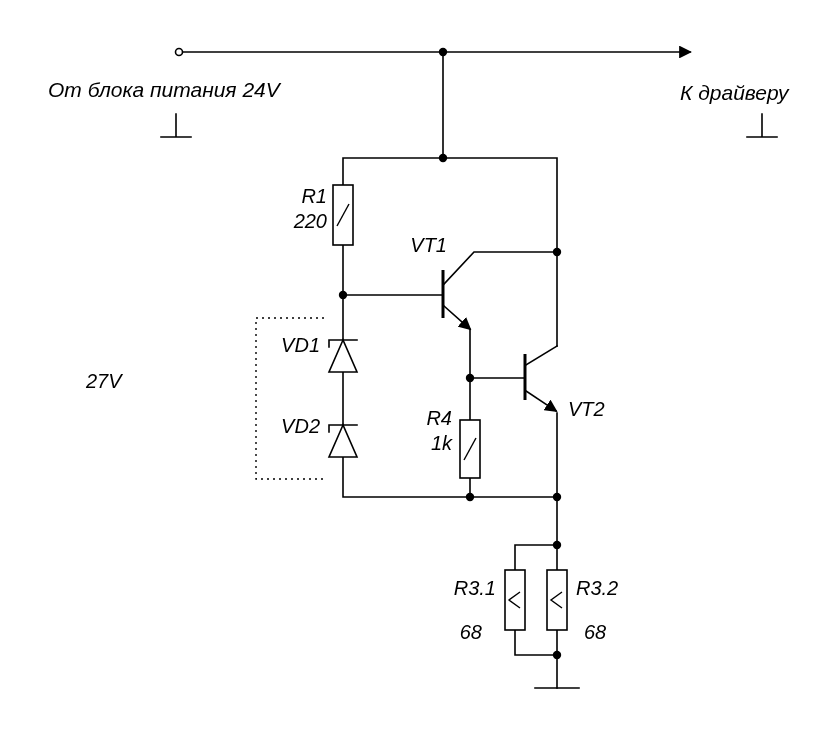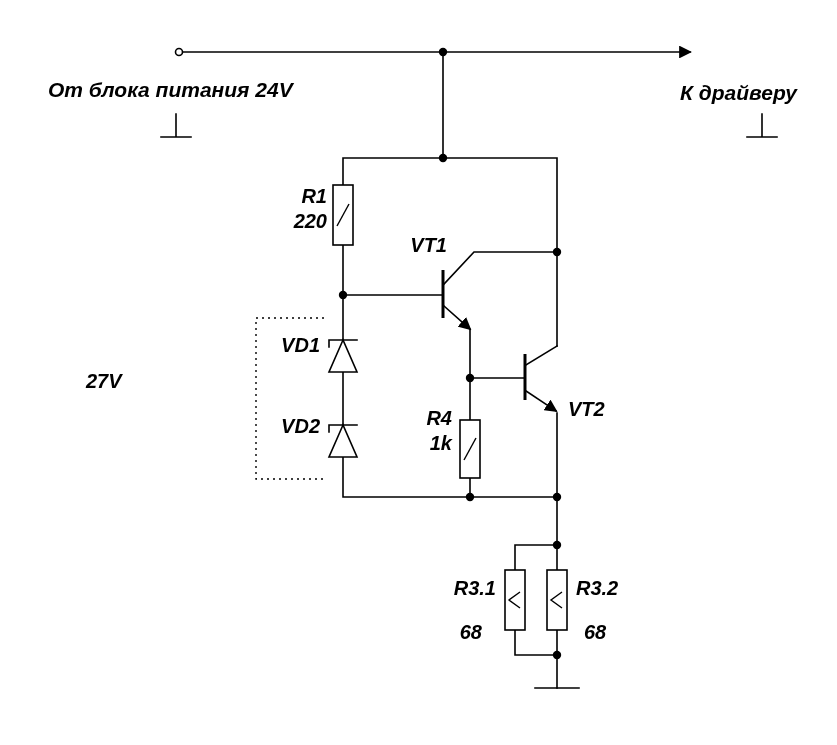--- a/index.html
+++ b/index.html
@@ -6,21 +6,20 @@
     margin: 0;
     padding: 0;
     background: #ffffff;
   }
   .canvas {
     position: relative;
     width: 837px;
     height: 745px;
     background: #ffffff;
     overflow: hidden;
-    font-weight: bold;
   }
   svg {
     display: block;
   }
   .wire {
     stroke: #000000;
     stroke-width: 1.6;
     fill: none;
     stroke-linecap: square;
   }

